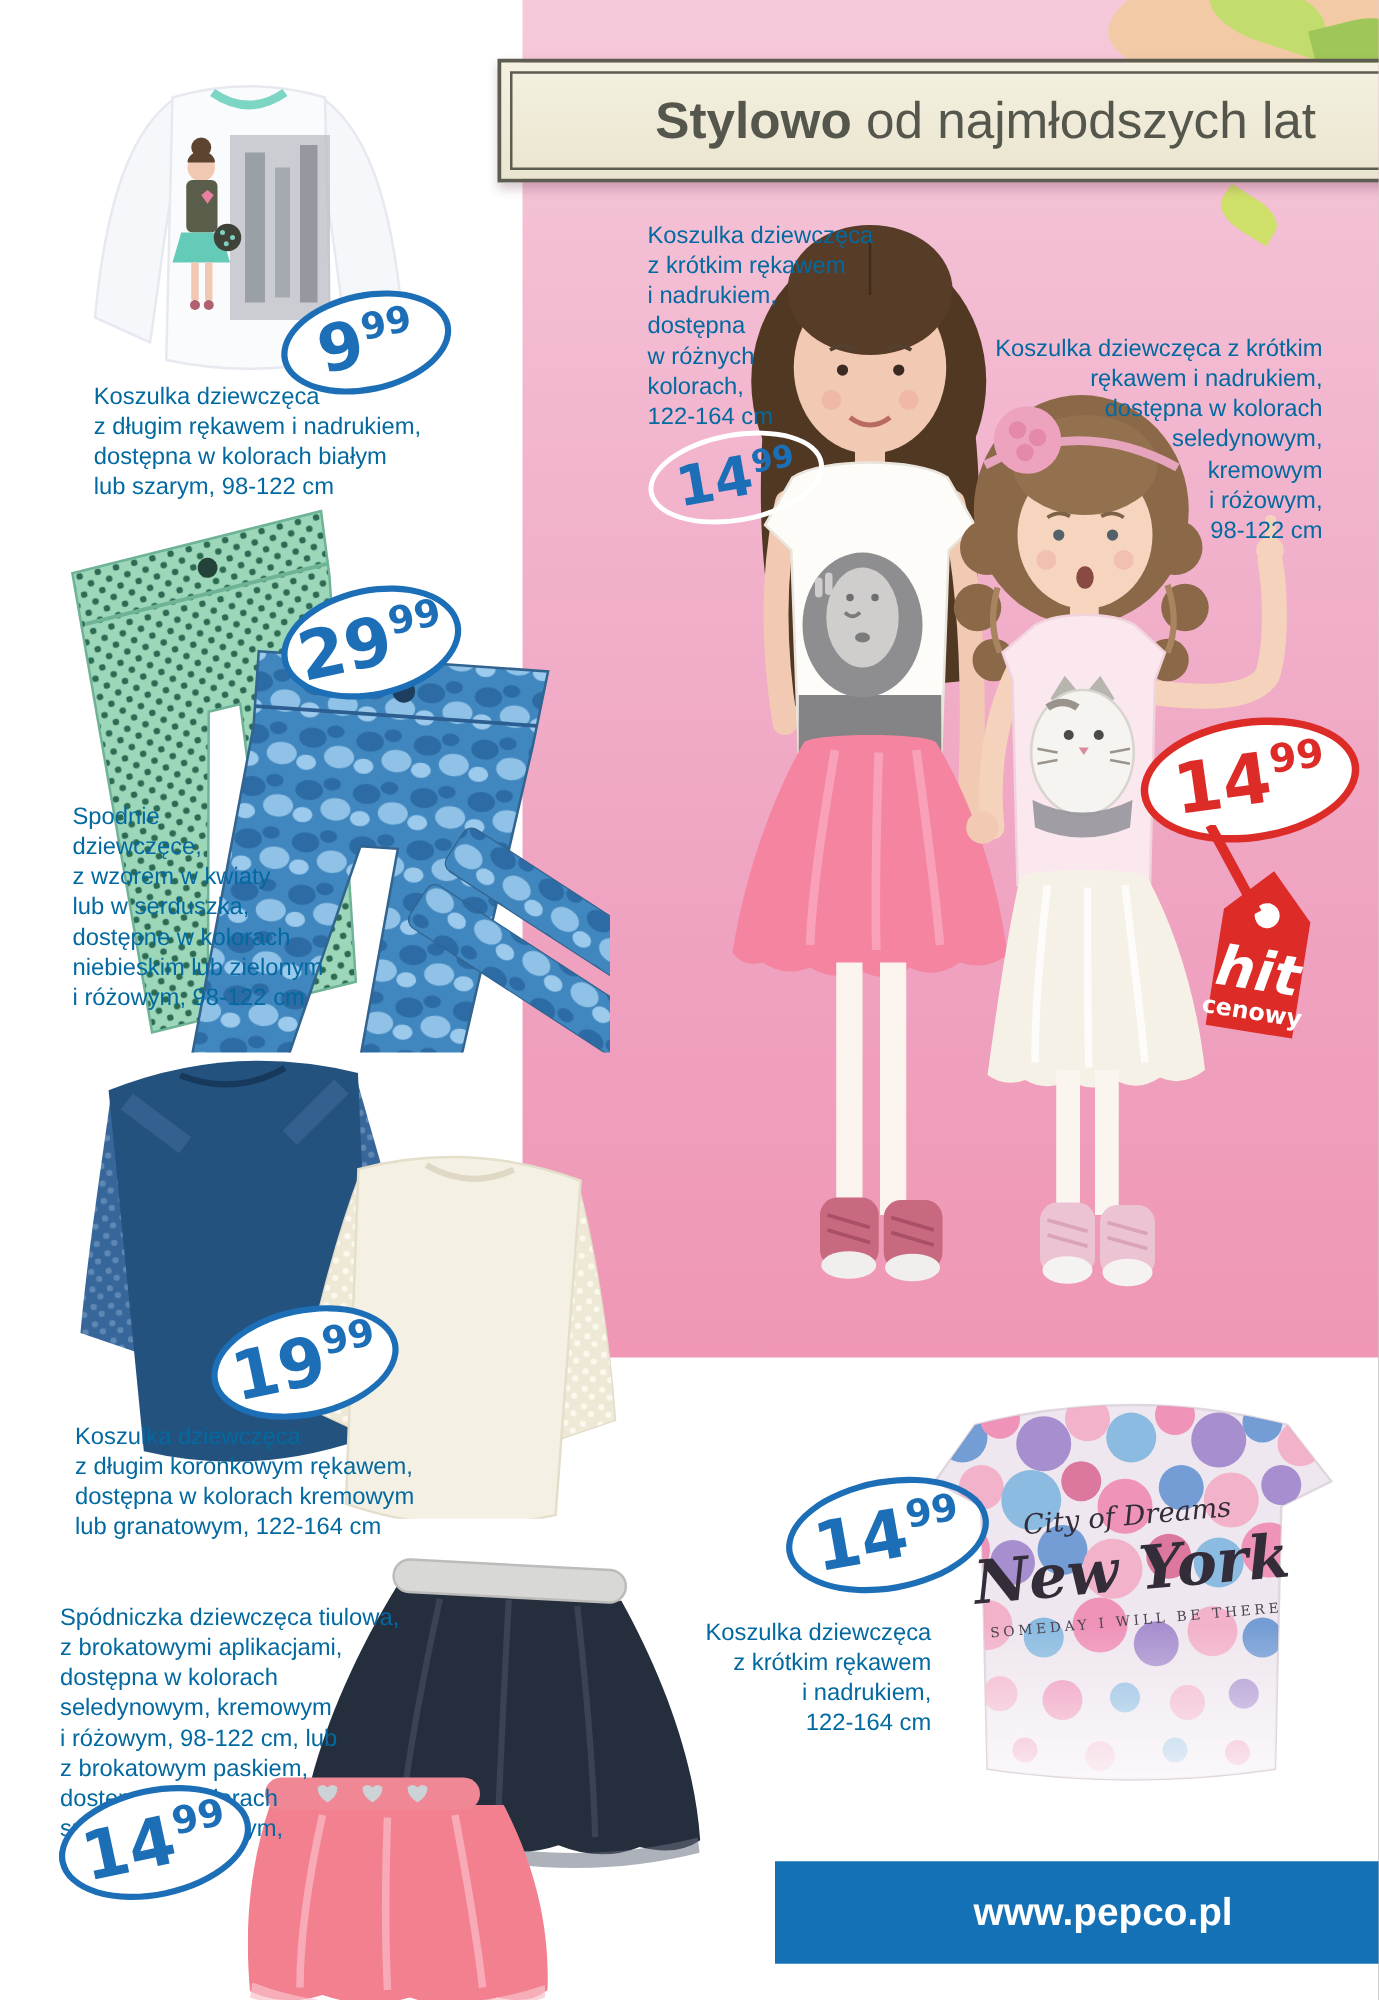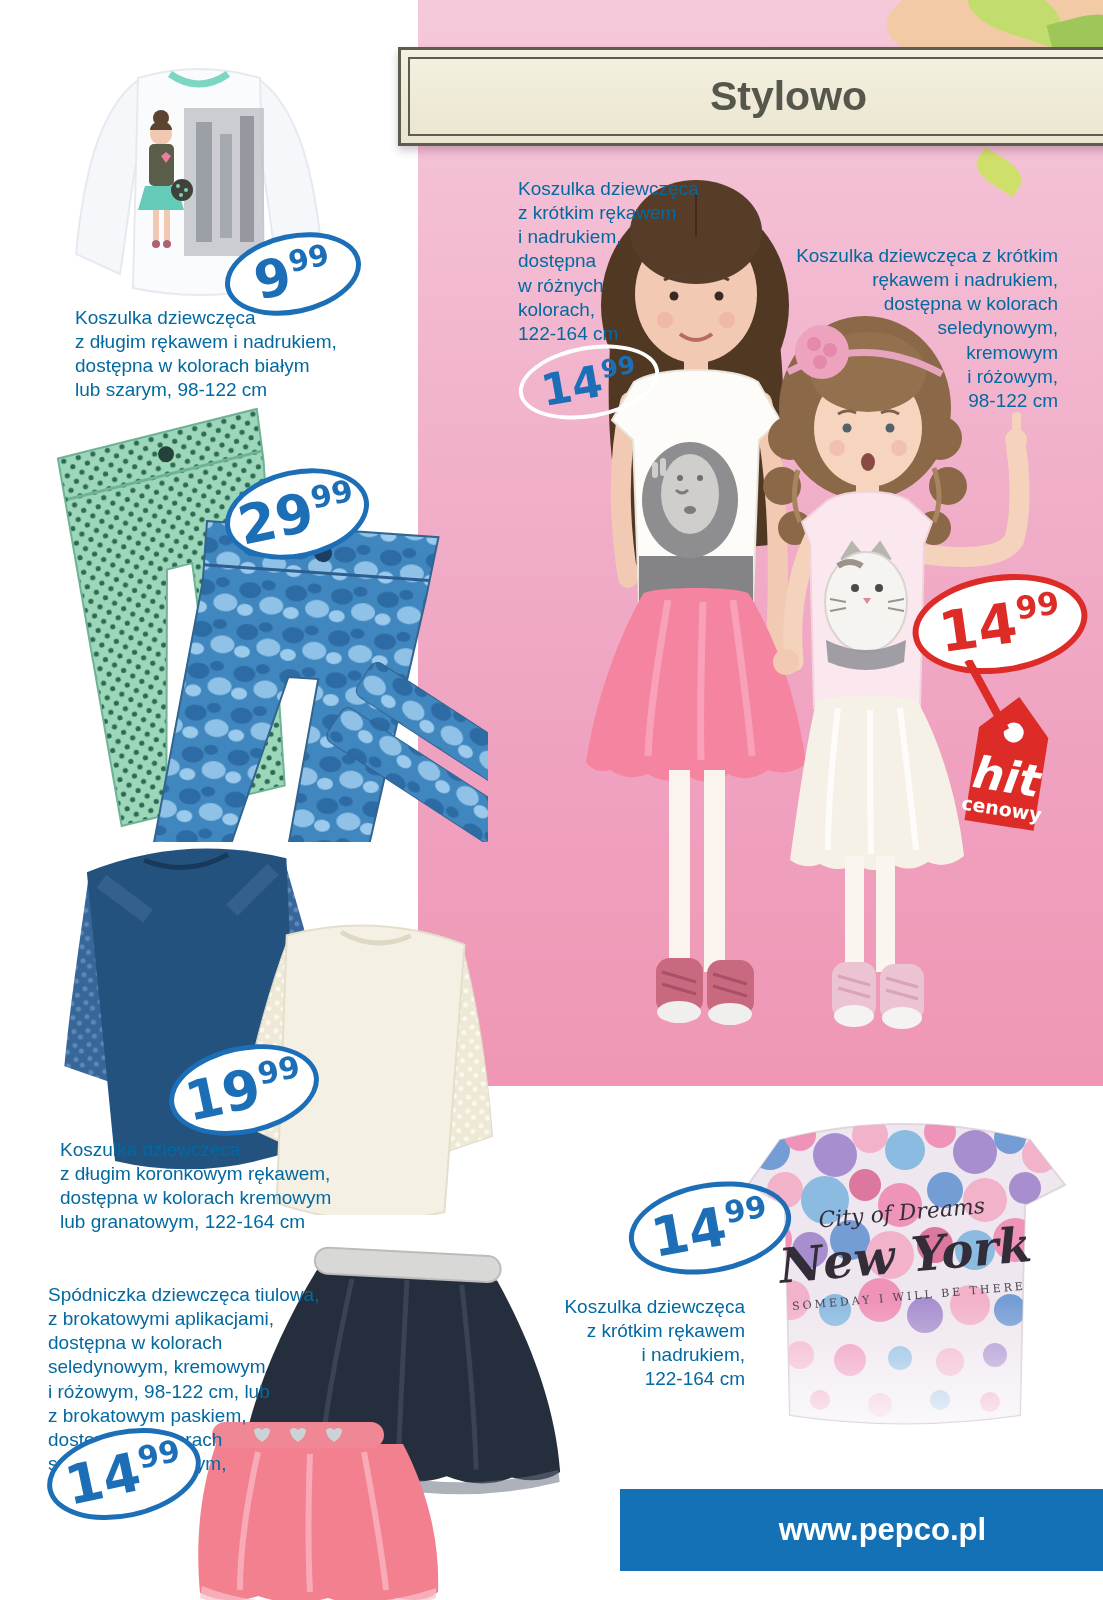--- a/index.html
+++ b/index.html
@@ -131,21 +131,21 @@
       <rect x="458" y="856" width="19" height="116" fill="#fbf5f0"></rect>
       <rect x="414" y="962" width="44" height="58" rx="14" fill="#ecc3d2"></rect>
       <rect x="462" y="964" width="44" height="58" rx="14" fill="#ecc3d2"></rect>
       <ellipse cx="436" cy="1016" rx="20" ry="11" fill="#f4f3f1"></ellipse>
         <ellipse cx="484" cy="1018" rx="20" ry="11" fill="#f4f3f1"></ellipse>
       <path d="M420,976 l32,9 M420,988 l32,9 M468,978 l32,9 M468,990 l32,9" stroke="#d9a4ba" stroke-width="3"></path>
     </svg>
   </div>
 
   <div class="abs banner">
-    <div class="banner-inner"><b>Stylowo</b></div>
+    <div class="banner-inner"><b>Stylowo</b><span> od najmłodszych lat</span></div>
   </div>
 
   <svg class="abs" style="left:58px;top:38px;" width="282" height="268" viewBox="0 0 282 268">
     <path d="M80,42 C40,72 25,142 18,216 L62,236 C72,172 76,112 92,72 Z" fill="#f6f7fa" stroke="#e7e9f0" stroke-width="2"></path>
     <path d="M202,42 C242,72 257,142 264,216 L220,236 C210,172 206,112 190,72 Z" fill="#f6f7fa" stroke="#e7e9f0" stroke-width="2"></path>
     <path d="M80,40 Q141,22 202,40 L207,250 Q141,264 75,250 Z" fill="#fafbfd" stroke="#e7e9f0" stroke-width="2"></path>
     <path d="M112,36 Q141,56 170,36" stroke="#7dd6c4" stroke-width="7" fill="none"></path>
     <rect x="126" y="70" width="80" height="148" fill="#b6b9c0" opacity=".7"></rect>
     <rect x="138" y="84" width="16" height="120" fill="#8f939b" opacity=".8"></rect>
     <rect x="162" y="96" width="12" height="104" fill="#9ba0a8" opacity=".8"></rect>
@@ -308,27 +308,34 @@
 z długim rękawem i nadrukiem,
 dostępna w kolorach białym
 lub szarym, 98-122 cm</div>
   <div class="desc" style="left:518px;top:177px;">Koszulka dziewczęca
 z krótkim rękawem
 i nadrukiem,
 dostępna
 w różnych
 kolorach,
 122-164 cm</div>
-  <div class="desc ta-r" style="right:45px;top:244px;">Koszulka dziewczęca z krótkim
+  <div class="desc ta-r" style="right:45px;top:268px;">Koszulka dziewczęca z krótkim
 rękawem i nadrukiem,
 dostępna w kolorach
 seledynowym,
 kremowym
 i różowym,
 98-122 cm</div>
+  <div class="desc" style="left:58px;top:642px;">Spodnie
+dziewczęce,
+z wzorem w kwiaty
+lub w serduszka,
+dostępne w kolorach
+niebieskim lub zielonym
+i różowym, 98-122 cm</div>
   <div class="desc" style="left:60px;top:1138px;">Koszulka dziewczęca
 z długim koronkowym rękawem,
 dostępna w kolorach kremowym
 lub granatowym, 122-164 cm</div>
   <div class="desc" style="left:48px;top:1283px;">Spódniczka dziewczęca tiulowa,
 z brokatowymi aplikacjami,
 dostępna w kolorach
 seledynowym, kremowym
 i różowym, 98-122 cm, lub
 z brokatowym paskiem,

